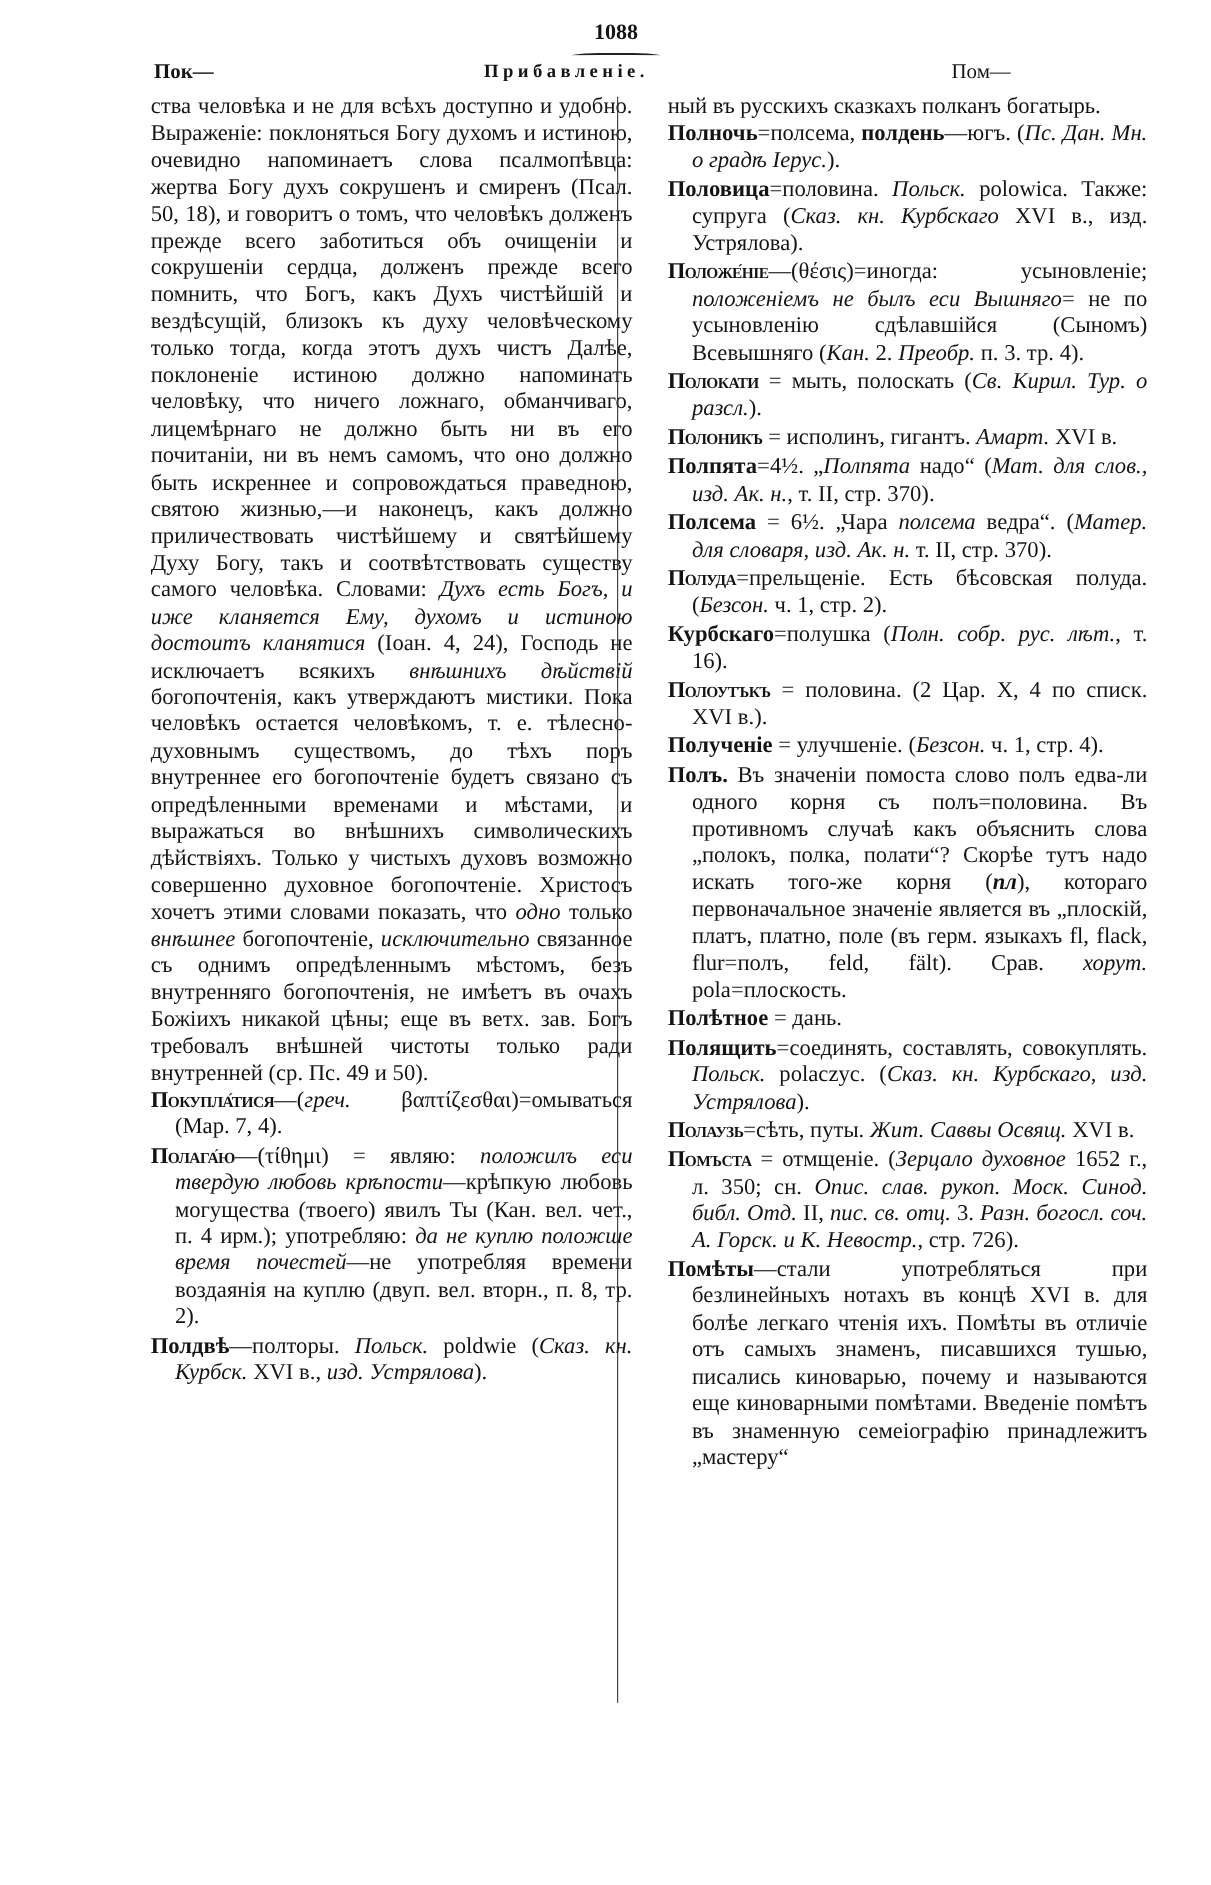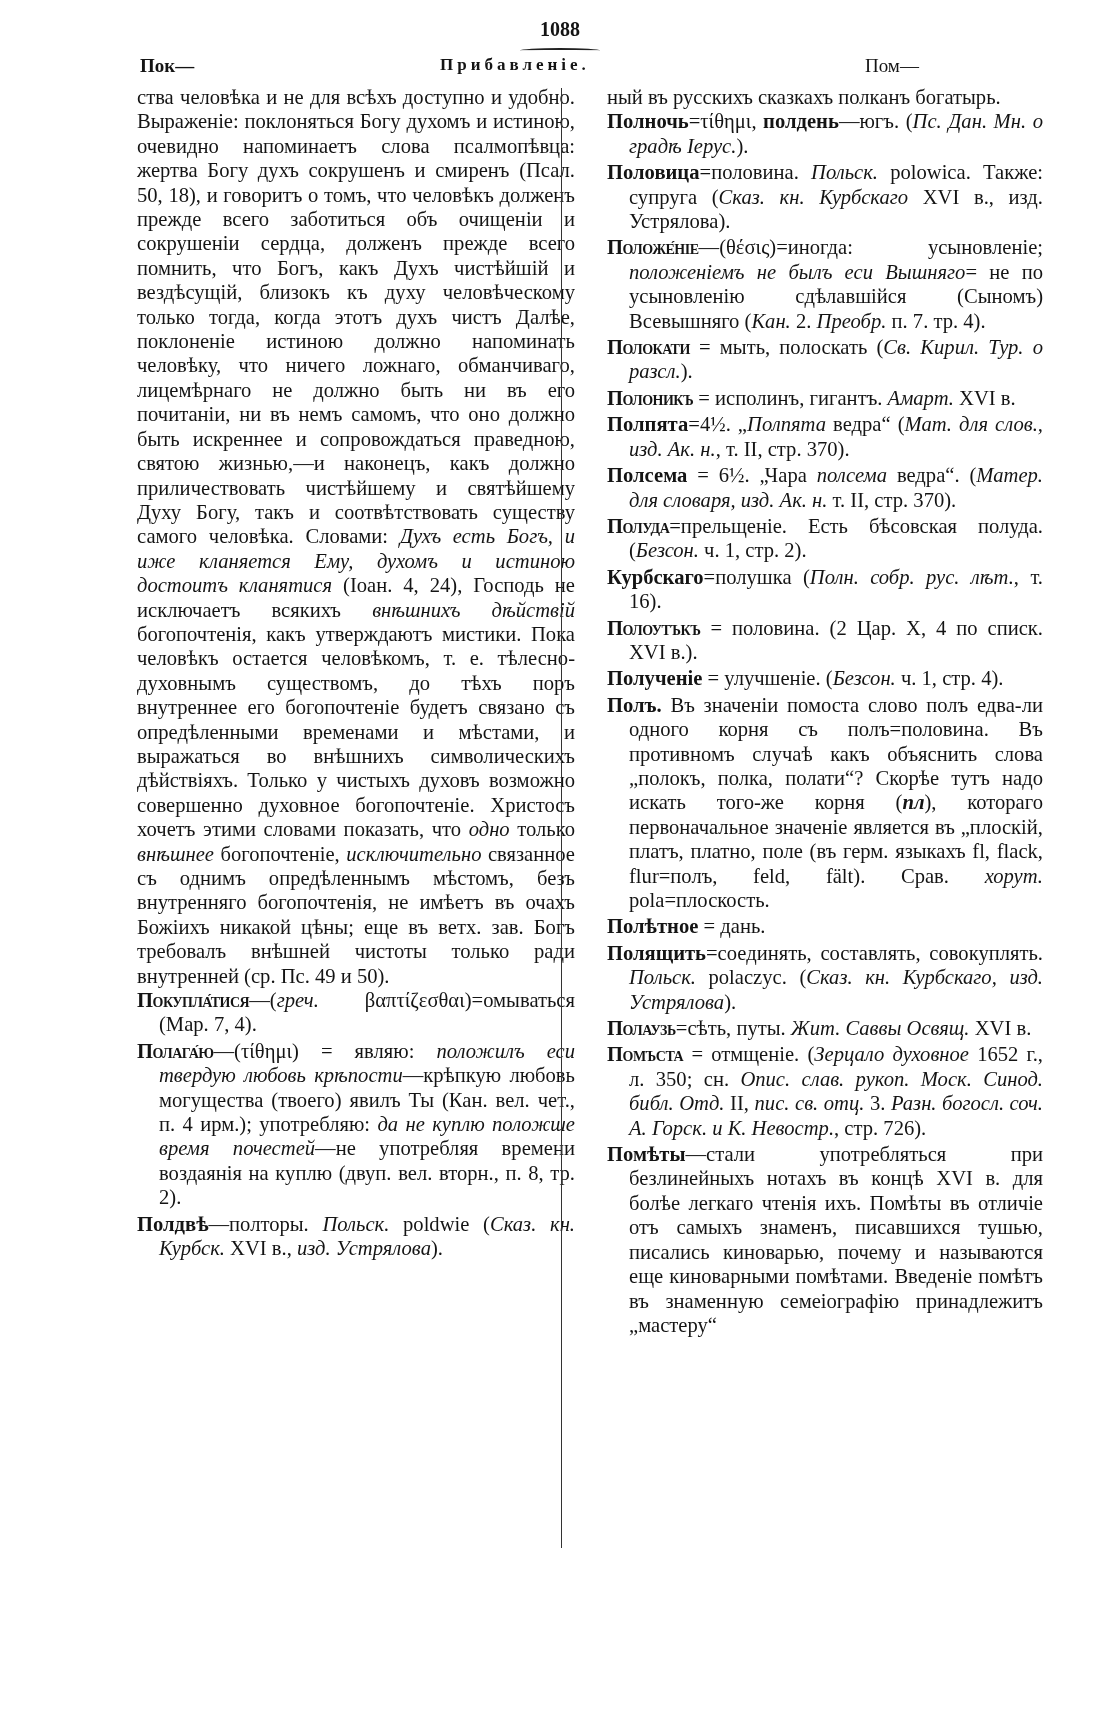--- a/index.html
+++ b/index.html
@@ -42,26 +42,26 @@
       <p class="entry"><span class="hw slav">Полага́ю</span><span>—(τίθημι) = являю: </span><span class="it">положилъ еси твердую любовь крѣпости</span><span>—крѣпкую любовь могущества (твоего) явилъ Ты (Кан. вел. чет., п. 4 ирм.); употребляю: </span><span class="it">да не куплю положше время почестей</span><span>—не употребляя времени воздаянія на куплю (двуп. вел. вторн., п. 8, тр. 2).</span></p>
       <p class="entry"><span class="hw">Полдвѣ</span><span>—полторы. </span><span class="it">Польск.</span><span> poldwie (</span><span class="it">Сказ. кн. Курбск.</span><span> XVI в., </span><span class="it">изд. Устрялова</span><span>).</span></p>
     </div>
 </div>
 
 <div class="divider"></div>
 
 <div class="column col-right">
   <p class="para" id="right-cont"><span>ный въ русскихъ сказкахъ полканъ богатырь.</span></p>
   <div id="right-entries">
-      <p class="entry"><span class="hw">Полночь</span><span>=τίθημι, </span><span class="hw">полдень</span><span>—югъ. (</span><span class="it">Пс. Дан. Мн. о градѣ Іерус.</span><span>).</span></p>
+      <p class="entry"><span class="hw">Полночь</span><span>=полсема, </span><span class="hw">полдень</span><span>—югъ. (</span><span class="it">Пс. Дан. Мн. о градѣ Іерус.</span><span>).</span></p>
       <p class="entry"><span class="hw">Половица</span><span>=половина. </span><span class="it">Польск.</span><span> polowica. Также: супруга (</span><span class="it">Сказ. кн. Курбскаго</span><span> XVI в., изд. Устрялова).</span></p>
-      <p class="entry"><span class="hw slav">Положе́ніе</span><span>—(θέσις)=иногда: усыновленіе; </span><span class="it">положеніемъ не былъ еси Вышняго</span><span>= не по усыновленію сдѣлавшійся (Сыномъ) Всевышняго (</span><span class="it">Кан.</span><span> 2. </span><span class="it">Преобр.</span><span> п. 7. тр. 4).</span></p>
+      <p class="entry"><span class="hw slav">Положе́ніе</span><span>—(θέσις)=иногда: усыновленіе; </span><span class="it">положеніемъ не былъ еси Вышняго</span><span>= не по усыновленію сдѣлавшійся (Сыномъ) Всевышняго (</span><span class="it">Кан.</span><span> 2. </span><span class="it">Преобр.</span><span> п. 3. тр. 4).</span></p>
       <p class="entry"><span class="hw slav">Полокати</span><span> = мыть, полоскать (</span><span class="it">Св. Кирил. Тур. о разсл.</span><span>).</span></p>
       <p class="entry"><span class="hw slav">Полоникъ</span><span> = исполинъ, гигантъ. </span><span class="it">Амарт.</span><span> XVI в.</span></p>
-      <p class="entry"><span class="hw">Полпята</span><span>=4½. „</span><span class="it">Полпята</span><span> ведра“ (</span><span class="it">Мат. для слов., изд. Ак. н.</span><span>, т. II, стр. 370).</span></p>
+      <p class="entry"><span class="hw">Полпята</span><span>=4½. „</span><span class="it">Полпята</span><span> надо“ (</span><span class="it">Мат. для слов., изд. Ак. н.</span><span>, т. II, стр. 370).</span></p>
       <p class="entry"><span class="hw">Полсема</span><span> = 6½. „Чара </span><span class="it">полсема</span><span> ведра“. (</span><span class="it">Матер. для словаря, изд. Ак. н.</span><span> т. II, стр. 370).</span></p>
       <p class="entry"><span class="hw slav">Полуда</span><span>=прельщеніе. Есть бѣсовская полуда. (</span><span class="it">Безсон.</span><span> ч. 1, стр. 2).</span></p>
       <p class="entry"><span class="hw">Курбскаго</span><span>=полушка (</span><span class="it">Полн. собр. рус. лѣт.</span><span>, т. 16).</span></p>
       <p class="entry"><span class="hw slav">Полоутъкъ</span><span> = половина. (2 Цар. X, 4 по списк. XVI в.).</span></p>
       <p class="entry"><span class="hw">Полученіе</span><span> = улучшеніе. (</span><span class="it">Безсон.</span><span> ч. 1, стр. 4).</span></p>
       <p class="entry"><span class="hw">Полъ.</span><span> Въ значеніи помоста слово полъ едва-ли одного корня съ полъ=половина. Въ противномъ случаѣ какъ объяснить слова „полокъ, полка, полати“? Скорѣе тутъ надо искать того-же корня (</span><span class="it hw">пл</span><span>), котораго первоначальное значеніе является въ „плоскій, платъ, платно, поле (въ герм. языкахъ fl, flack, flur=полъ, feld, fält). Срав. </span><span class="it">хорут.</span><span> pola=плоскость.</span></p>
       <p class="entry"><span class="hw">Полѣтное</span><span> = дань.</span></p>
       <p class="entry"><span class="hw">Полящить</span><span>=соединять, составлять, совокуплять. </span><span class="it">Польск.</span><span> polaczyc. (</span><span class="it">Сказ. кн. Курбскаго, изд. Устрялова</span><span>).</span></p>
       <p class="entry"><span class="hw slav">Полаузь</span><span>=сѣть, путы. </span><span class="it">Жит. Саввы Освящ.</span><span> XVI в.</span></p>
       <p class="entry"><span class="hw slav">Помъста</span><span> = отмщеніе. (</span><span class="it">Зерцало духовное</span><span> 1652 г., л. 350; сн. </span><span class="it">Опис. слав. рукоп. Моск. Синод. библ. Отд.</span><span> II, </span><span class="it">пис. св. отц.</span><span> 3. </span><span class="it">Разн. богосл. соч. А. Горск. и К. Невостр.</span><span>, стр. 726).</span></p>

